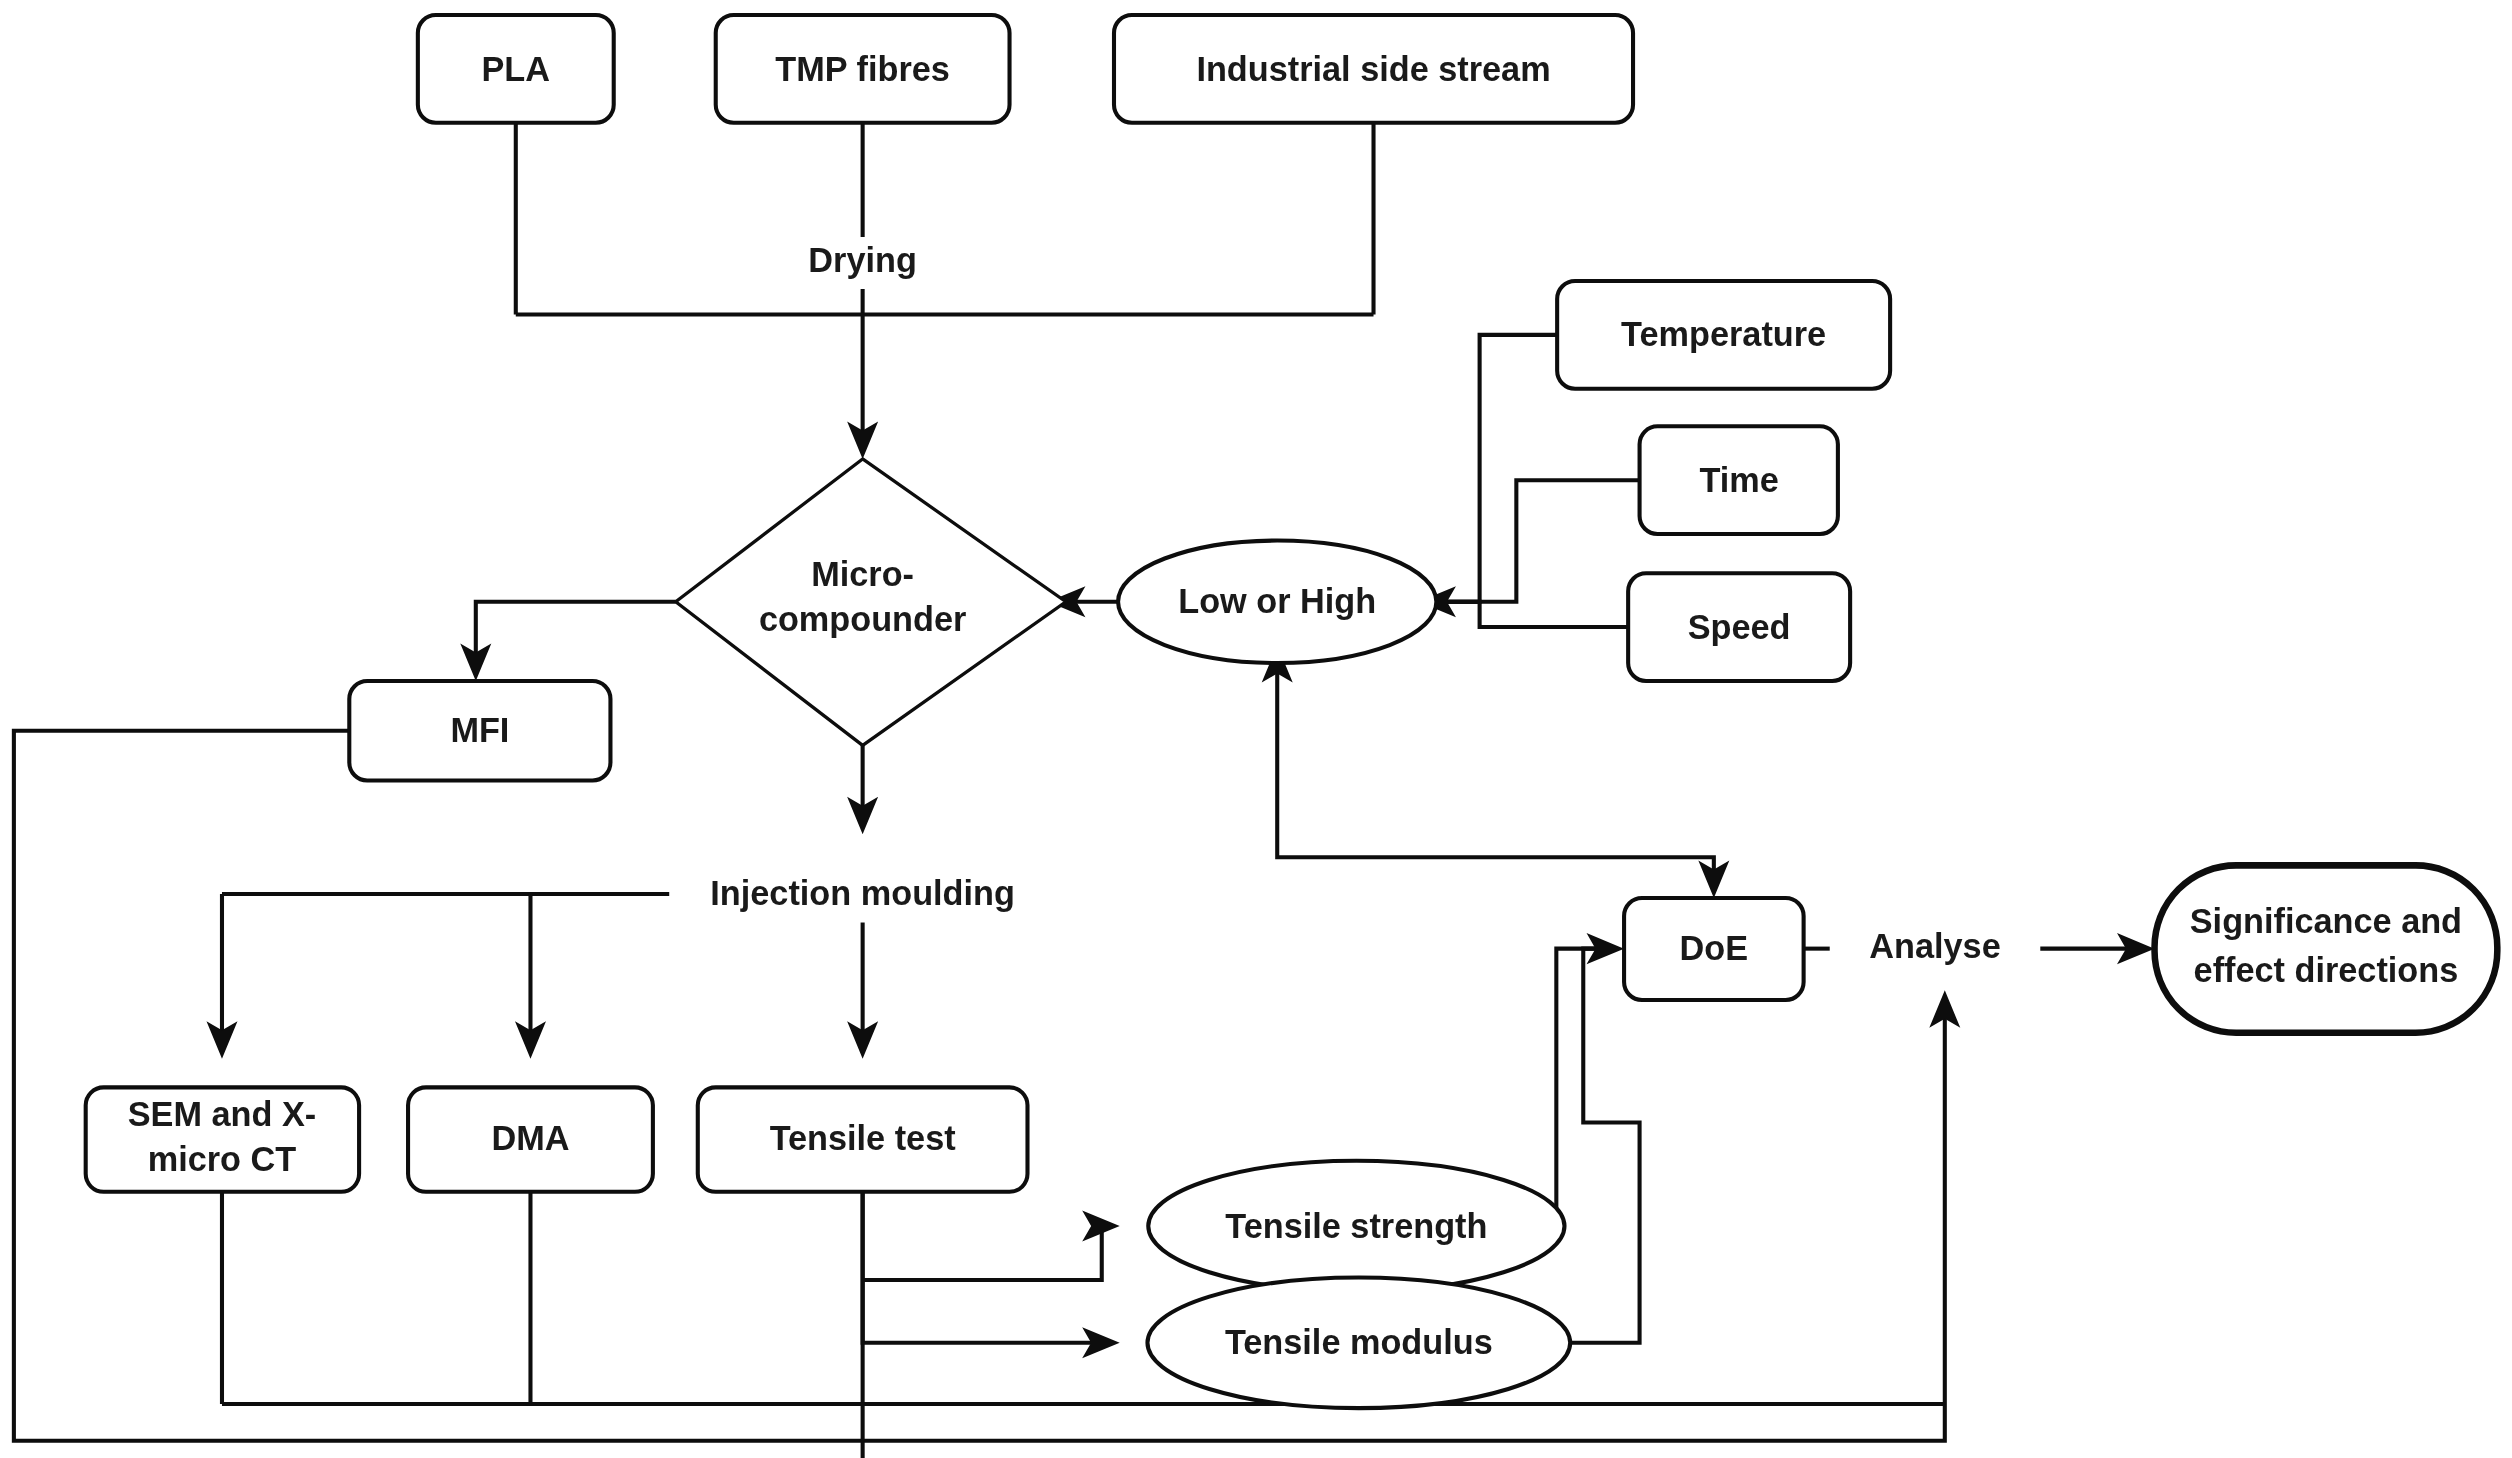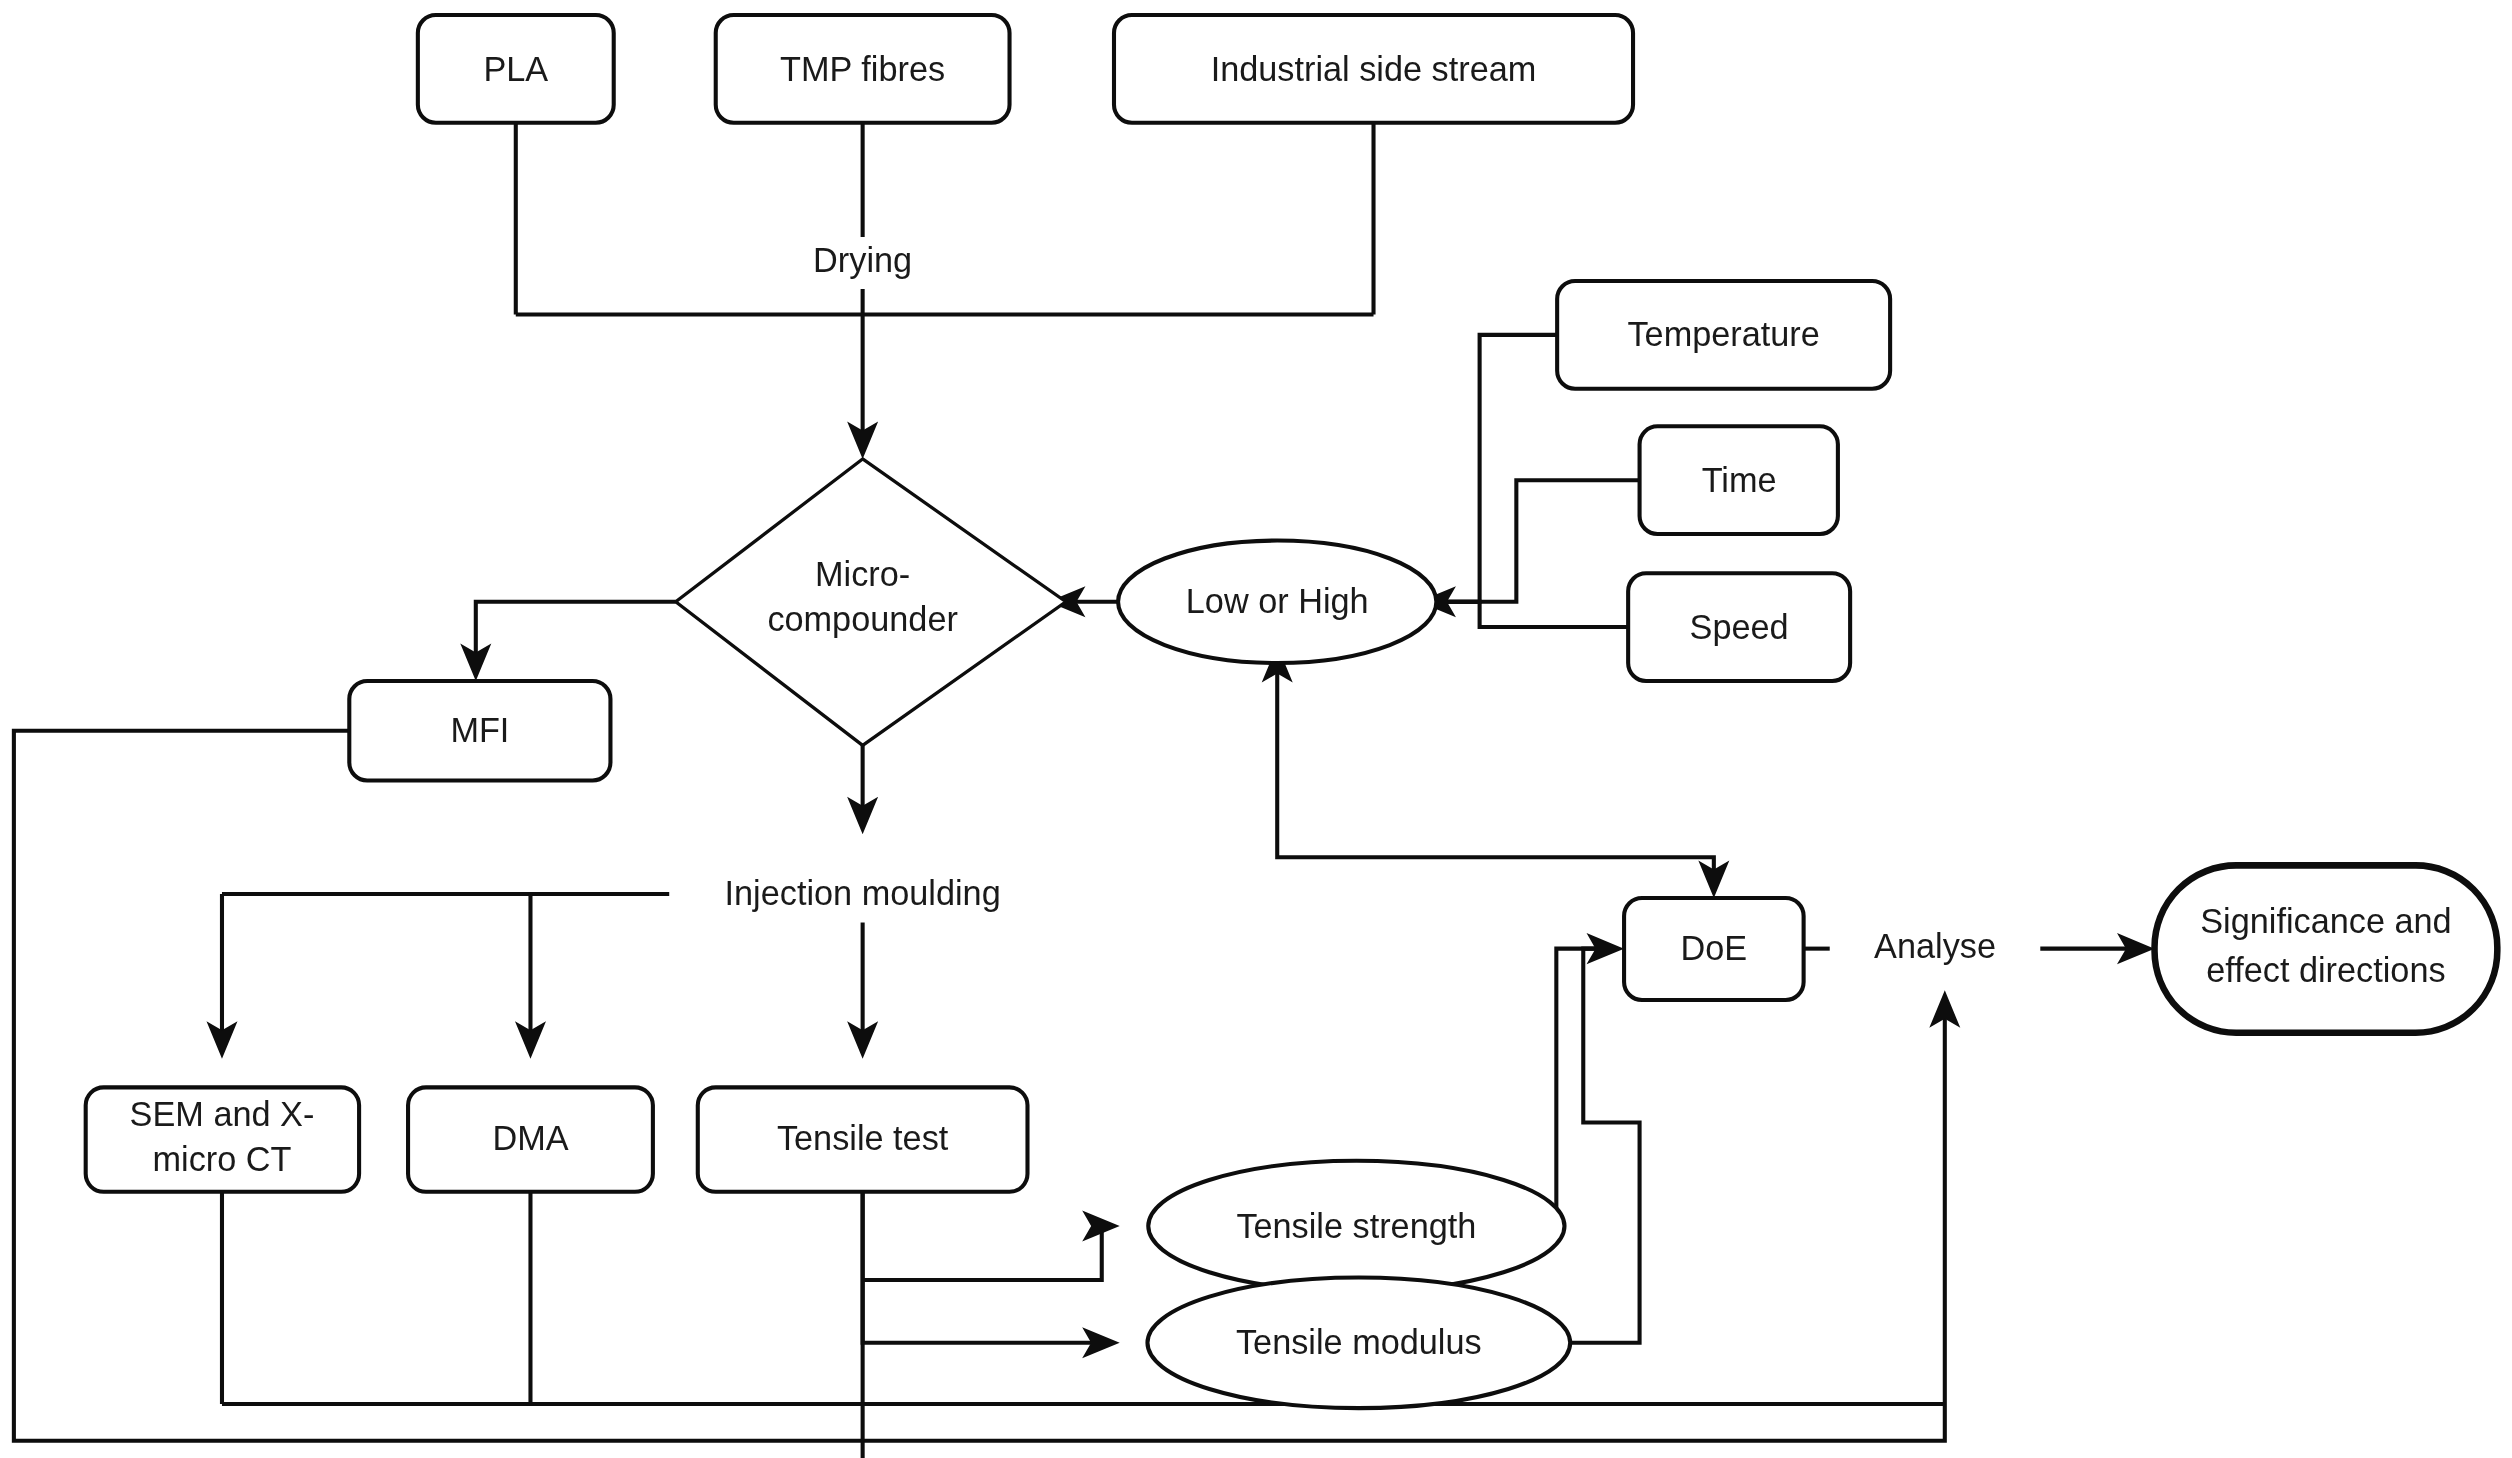--- a/index.html
+++ b/index.html
@@ -7,20 +7,21 @@
     padding: 0;
     background: #ffffff;
   }
   #canvas {
     position: relative;
     width: 2512px;
     height: 1459px;
     background: #ffffff;
     overflow: hidden;
     font-family: "Liberation Sans", sans-serif;
+    font-weight: bold;
   }
   svg#diagram {
     position: absolute;
     top: 0;
     left: 0;
     width: 2512px;
     height: 1459px;
   }
   .node-text {
     font-family: "Liberation Sans", sans-serif;

